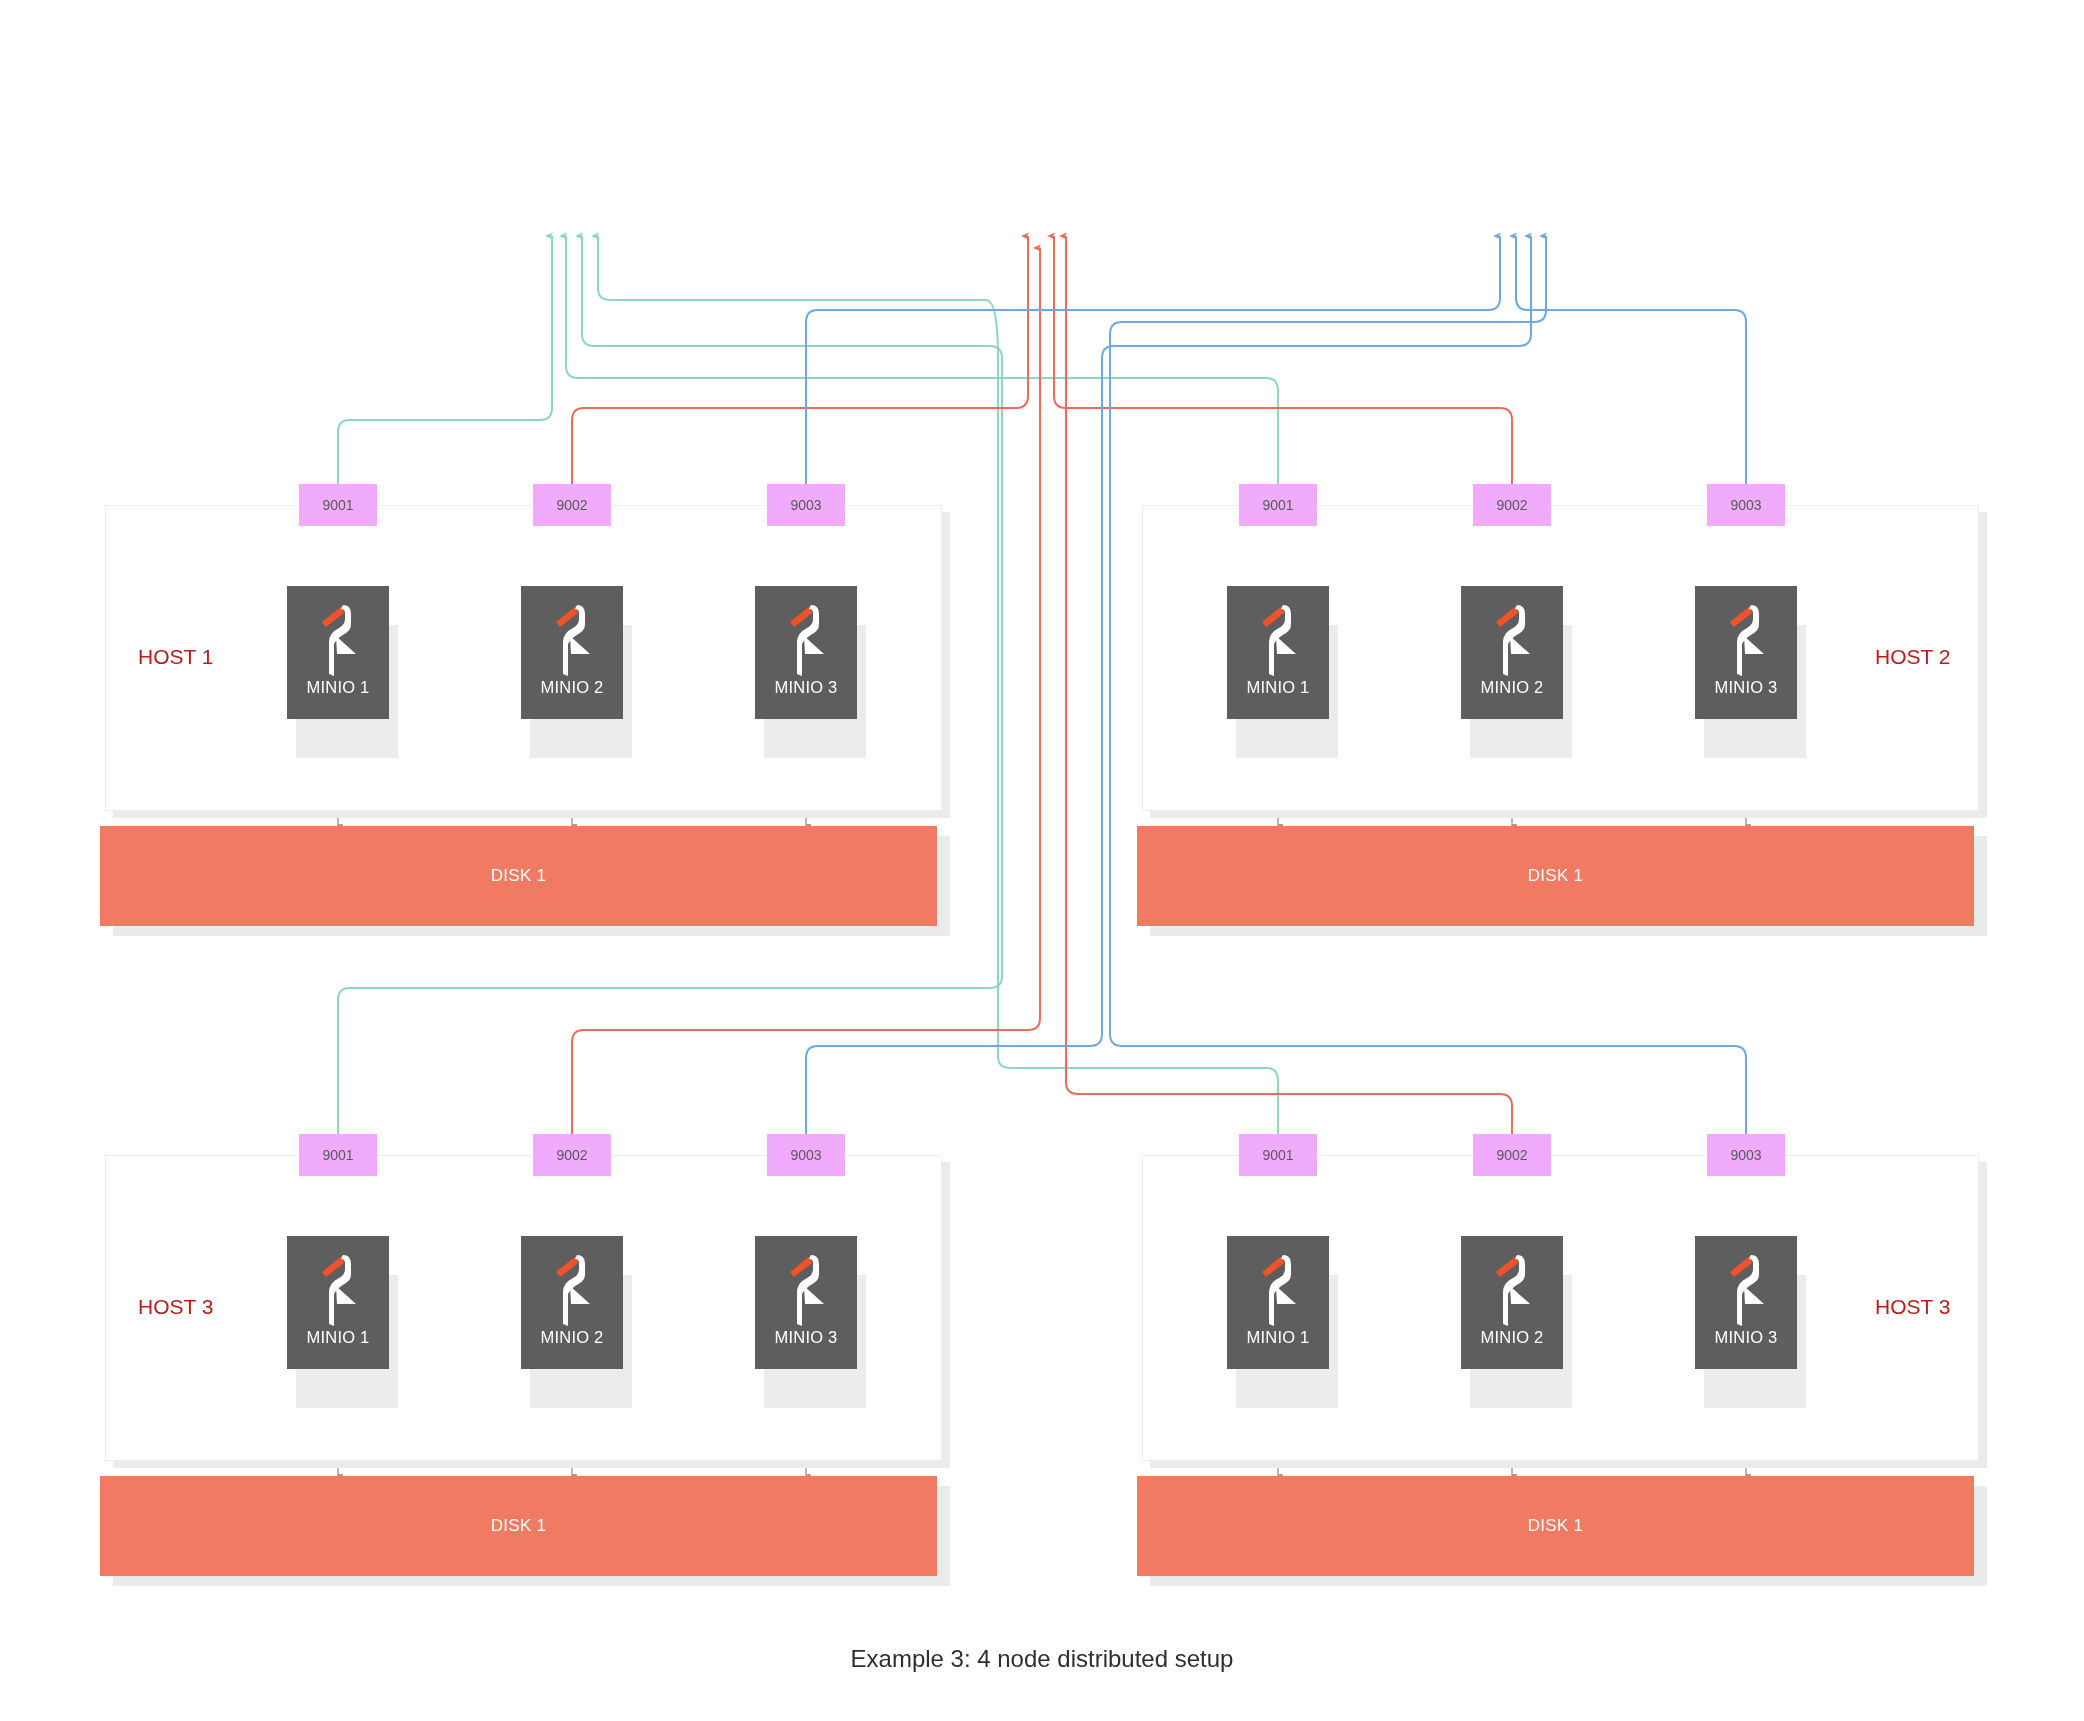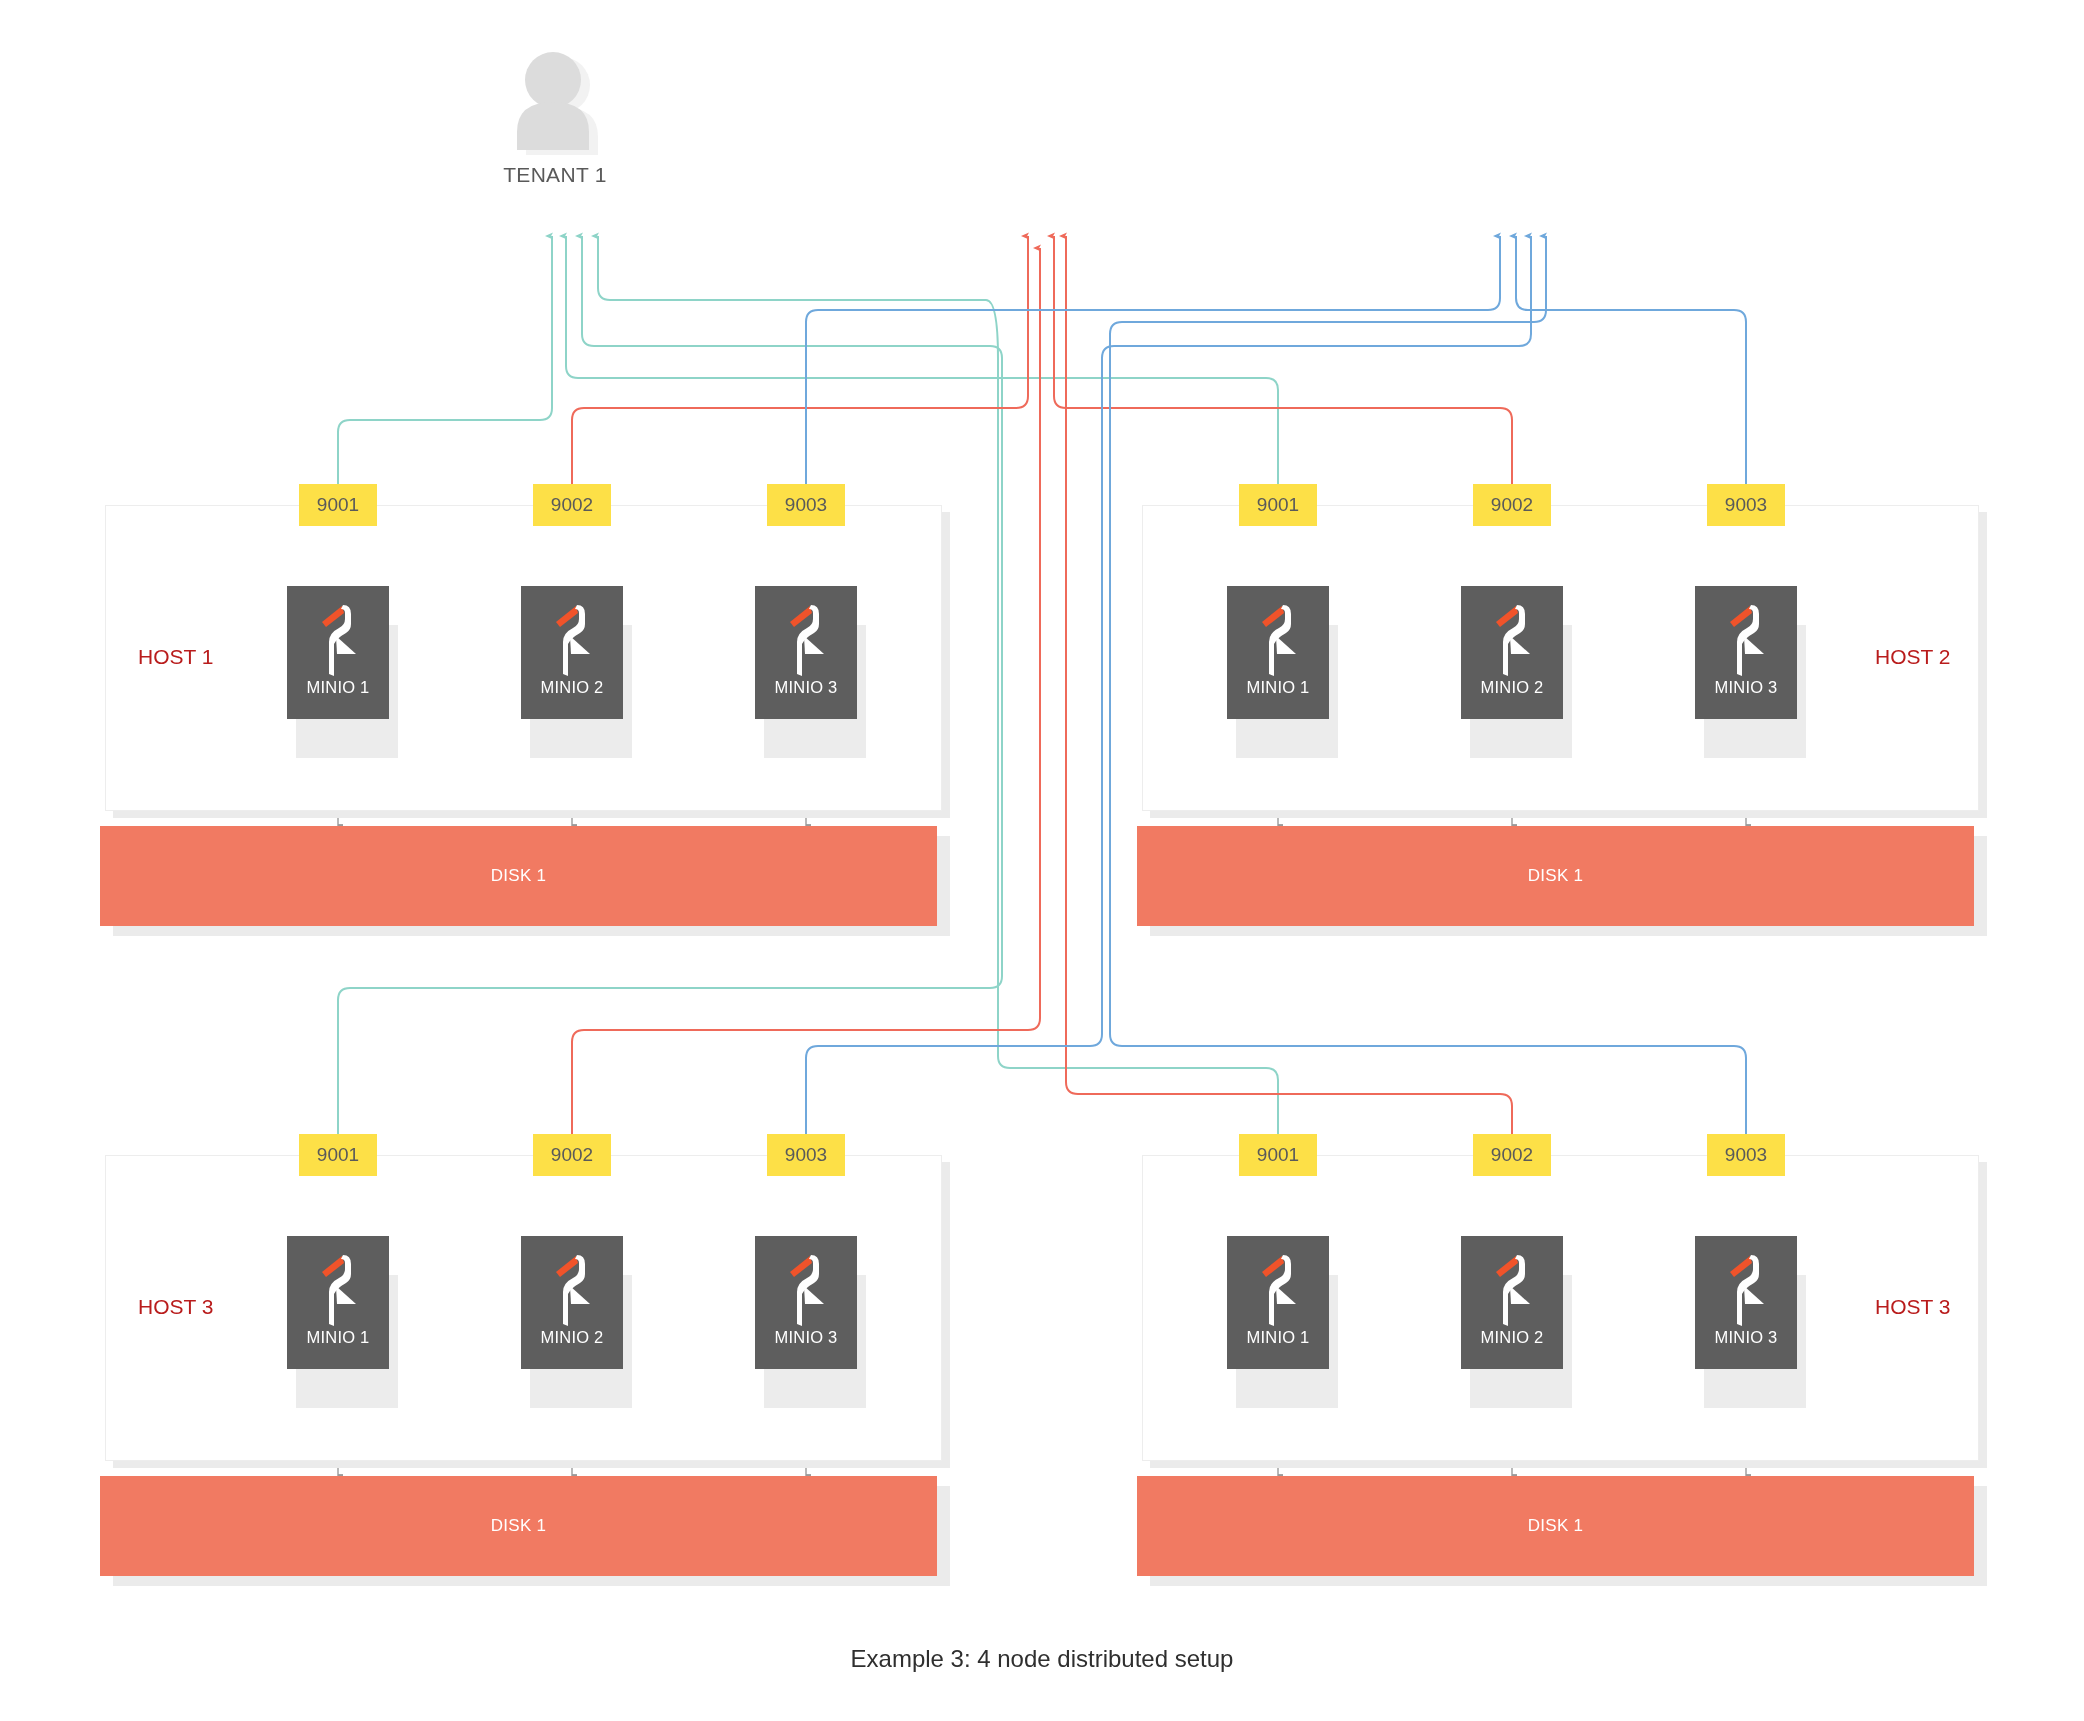--- a/index.html
+++ b/index.html
@@ -98,23 +98,23 @@
     color: #ffffff;
     font-size: 16.5px;
     letter-spacing: 0.2px;
   }
 
   
   .port {
     position: absolute;
     width: 78px;
     height: 42px;
-    background: #fde047;
+    background: #f0abfc;
     color: #5a5a5a;
-    font-size: 19px;
+    font-size: 14px;
     display: flex;
     align-items: center;
     justify-content: center;
     z-index: 6;
   }
 
   
   .disk {
     position: absolute;
     background: #f17a62;
@@ -226,35 +226,20 @@
         <path d="M572 1402 L572 1476" marker-end="url(#ar-disk)"></path>
         <path d="M806 1402 L806 1476" marker-end="url(#ar-disk)"></path>
 
         <path d="M1278 1402 L1278 1476" marker-end="url(#ar-disk)"></path>
         <path d="M1512 1402 L1512 1476" marker-end="url(#ar-disk)"></path>
         <path d="M1746 1402 L1746 1476" marker-end="url(#ar-disk)"></path>
       </g>
     </g>
   </svg>
 
-  <div class="tenant" style="left:465px; top:45px;">
-    <div class="tenant-icon">
-      <svg viewBox="0 0 110 110" width="110" height="110">
-        <g fill="#f2f2f2">
-          <circle cx="62" cy="40" r="28"></circle>
-          <path d="M26 110 L26 92 Q26 62 62 62 Q98 62 98 92 L98 110 Z"></path>
-        </g>
-        <g fill="#dcdcdc">
-          <circle cx="53" cy="35" r="28"></circle>
-          <path d="M17 105 L17 87 Q17 57 53 57 Q89 57 89 87 L89 105 Z"></path>
-        </g>
-      </svg>
-    </div>
-    <div class="tenant-label">TENANT 1</div>
-  </div>
 
 
 
   <div class="host-card-shadow" style="left:113px; top:512px; width:837px; height:306px;"></div>
   <div class="host-card" style="left:105px; top:505px; width:837px; height:306px;"></div>
   <div class="host-label" style="left:138px; top:645px;">HOST 1</div>
 
   <div class="port" style="left:299px; top:484px;">9001</div>
   <div class="port" style="left:533px; top:484px;">9002</div>
   <div class="port" style="left:767px; top:484px;">9003</div>

